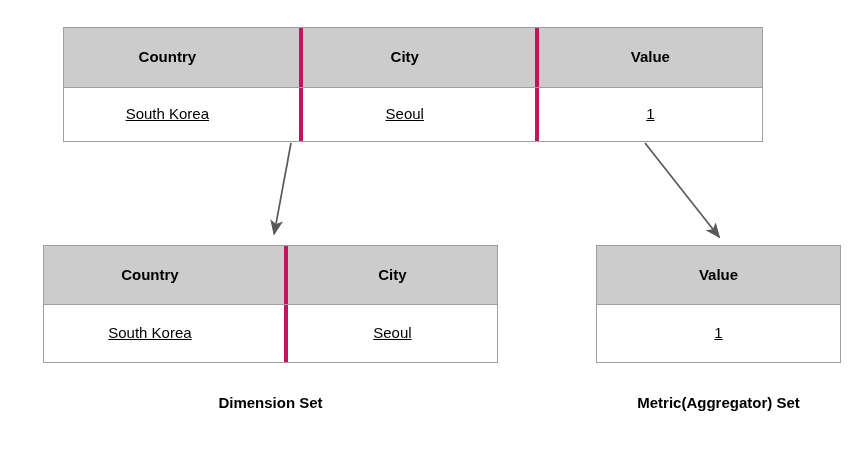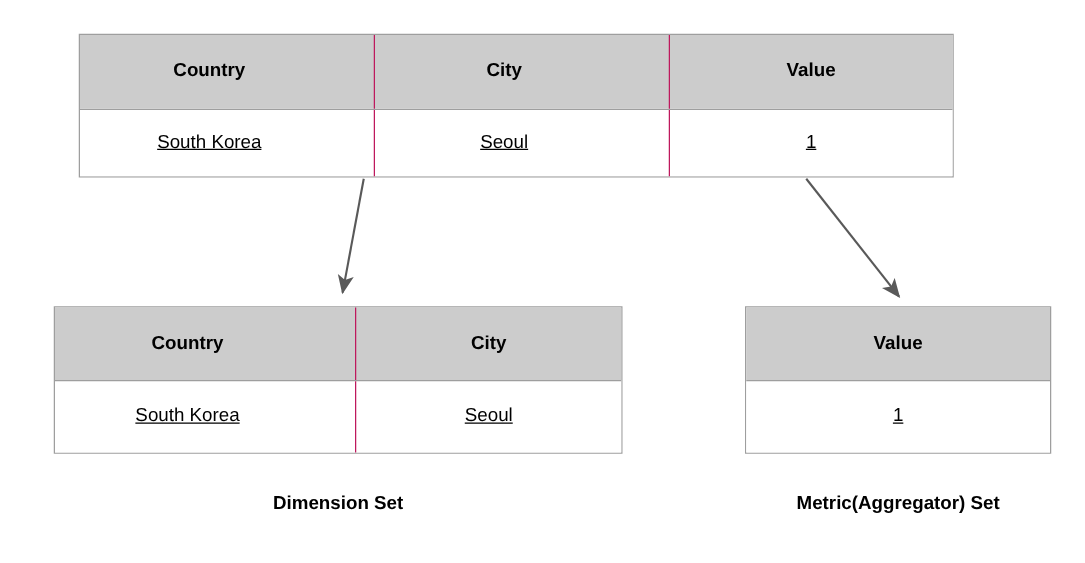--- a/index.html
+++ b/index.html
@@ -48,21 +48,21 @@
     align-items: center;
     justify-content: center;
     font-size: 15px;
     color: #000000;
     line-height: 1.1;
     text-align: center;
     overflow: hidden;
     white-space: nowrap;
   }
   .cell + .cell {
-    border-left: 1px solid #be185d;
+    border-left: 4px solid #be185d;
     margin-left: 28px;
   }
   .tbl-head .cell {
     font-weight: bold;
   }
   .tbl-body .cell {
     font-weight: normal;
   }
 
   

